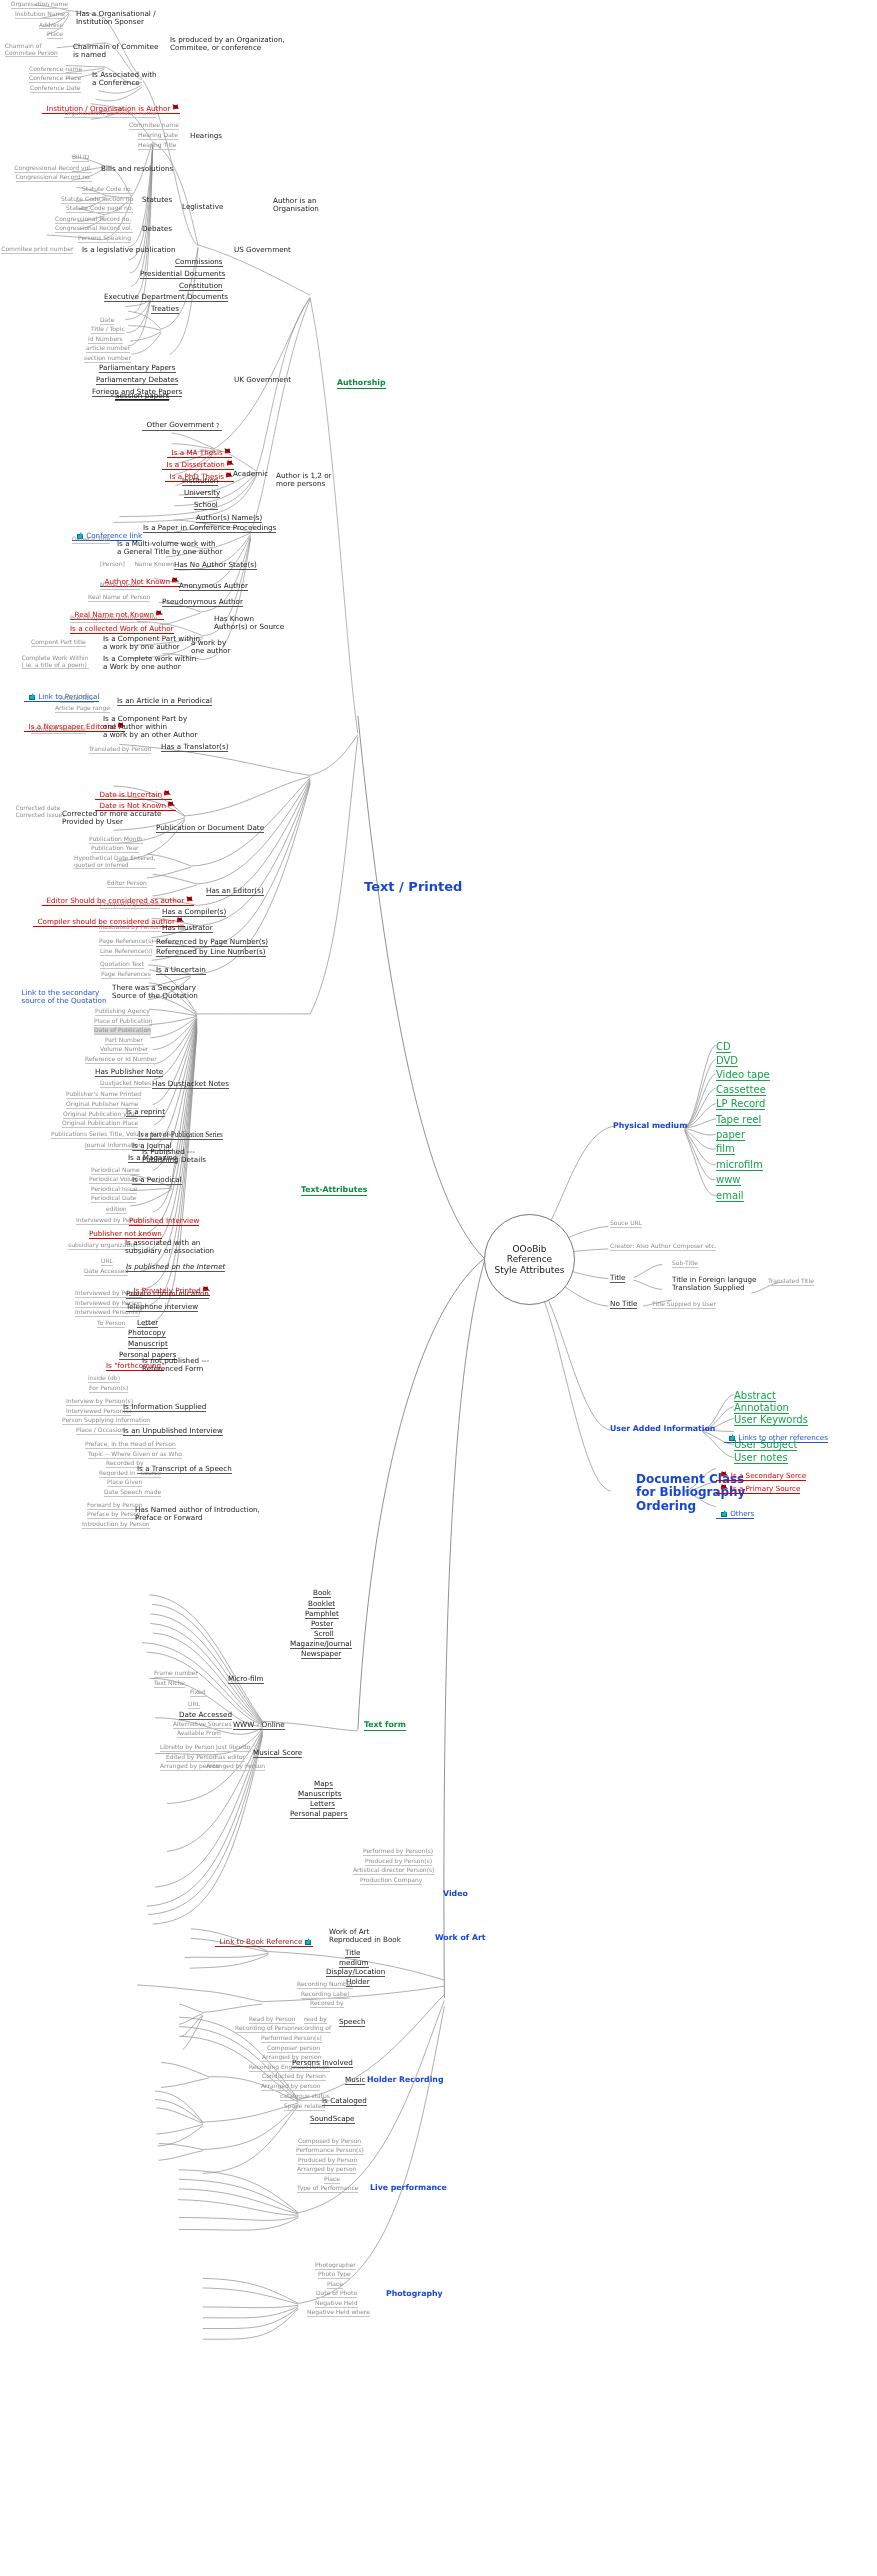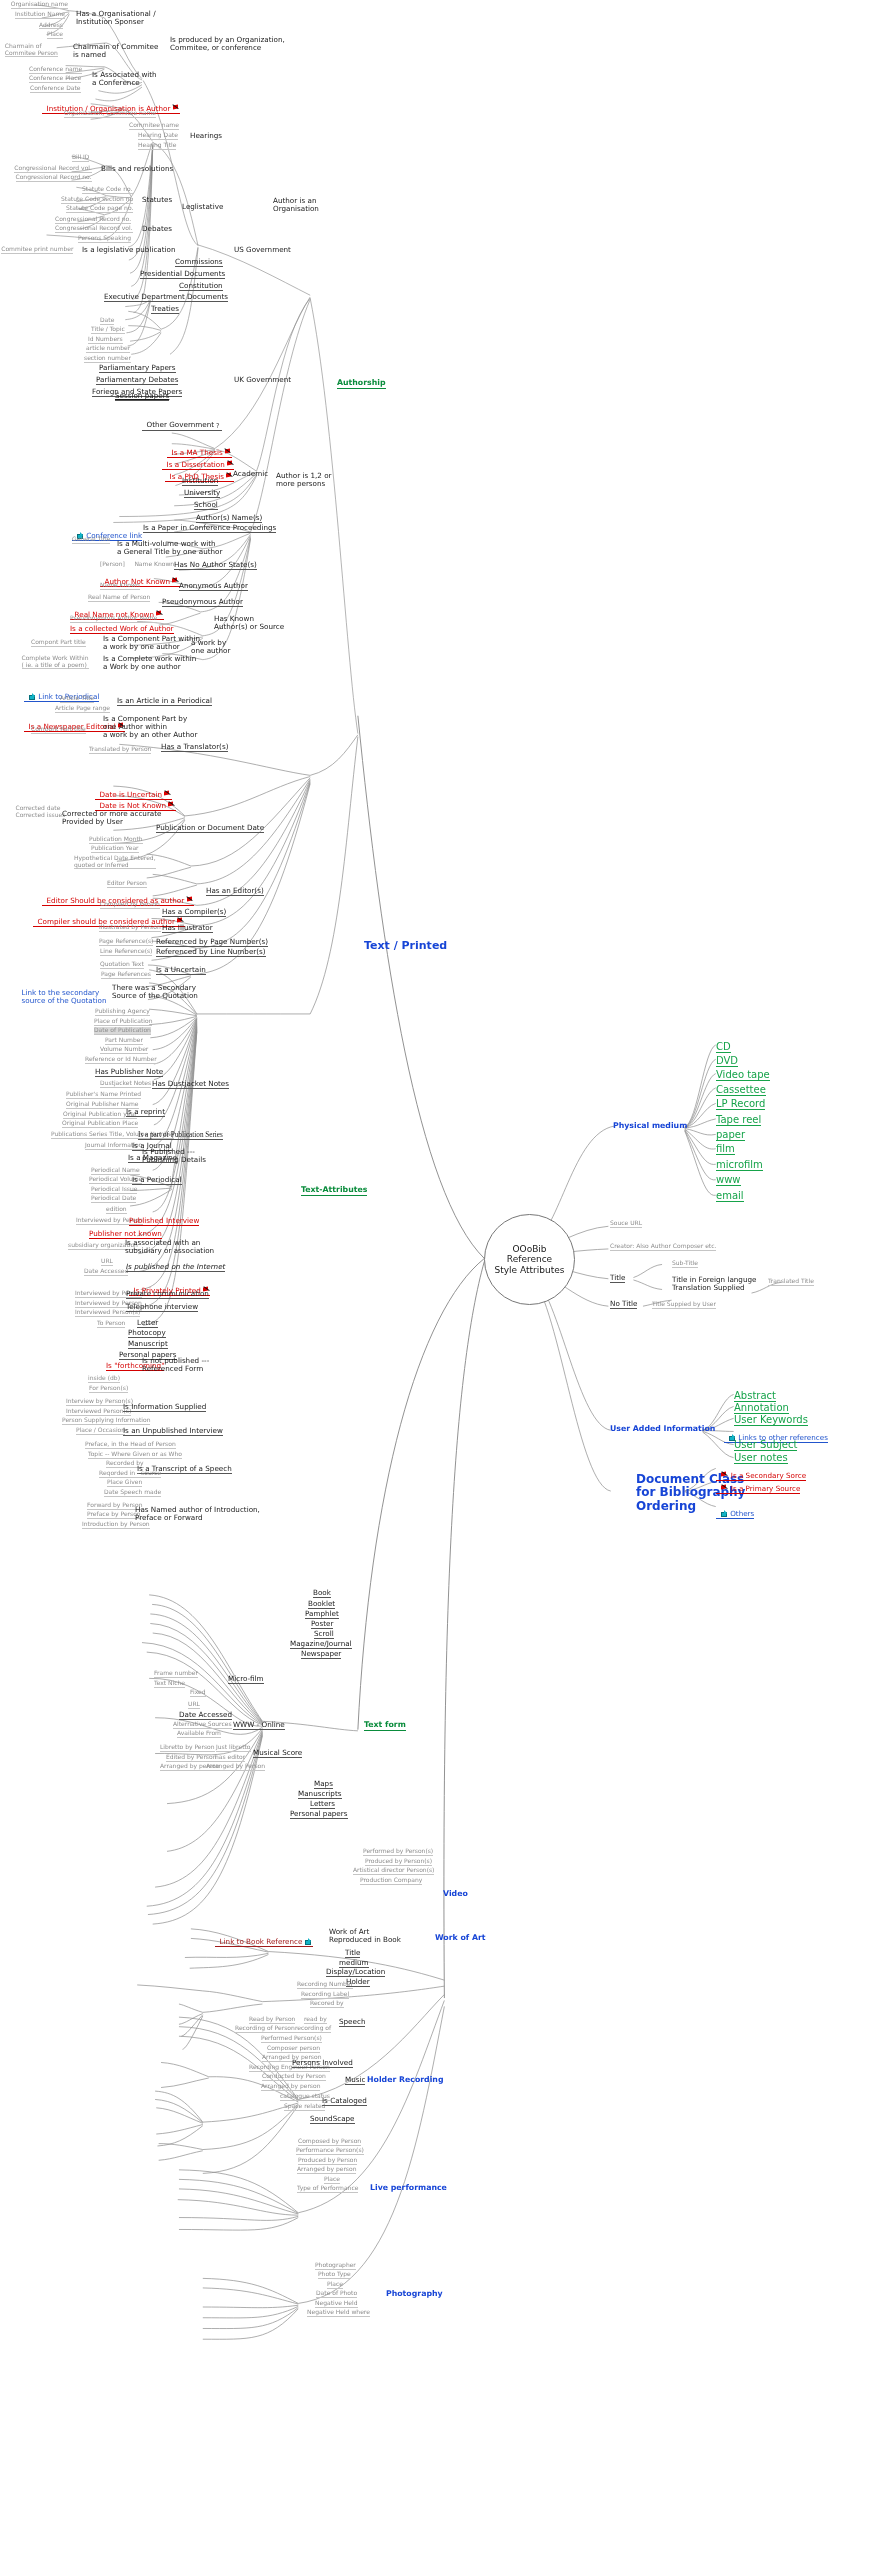--- a/index.html
+++ b/index.html
@@ -465,21 +465,21 @@
 <div class="node t-grey2" style="left:55px;top:705px;">Article Page range</div>
 <div class="node t-black-sm u-black" style="left:117px;top:697px;">Is an Article in a Periodical</div>
 <div class="node t-red" style="left:24px;top:715px;">
   <span>Is a Newspaper Editorial</span><span class="flag"><i></i><b></b></span>
 </div>
 <div class="node t-grey2" style="left:31px;top:726px;">Compont Part title</div>
 <div class="node t-black-sm" style="left:103px;top:715px;">Is a Component Part by
 one Author within
 a work by an other Author</div>
 
-<div class="node t-blue" style="left:364px;top:940px;font-size:11px;">Text / Printed</div>
+<div class="node t-blue" style="left:364px;top:880px;font-size:13px;">Text / Printed</div>
 
 <div class="node t-grey2" style="left:89px;top:746px;">Translated by Person</div>
 <div class="node t-black-sm u-black" style="left:161px;top:743px;">Has a Translator(s)</div>
 
 <div class="node t-red" style="left:95px;top:783px;">
   <span>Date is Uncertain</span><span class="flag"><i></i><b></b></span>
 </div>
 <div class="node t-red" style="left:95px;top:794px;">
   <span>Date is Not Known</span><span class="flag"><i></i><b></b></span>
 </div>

